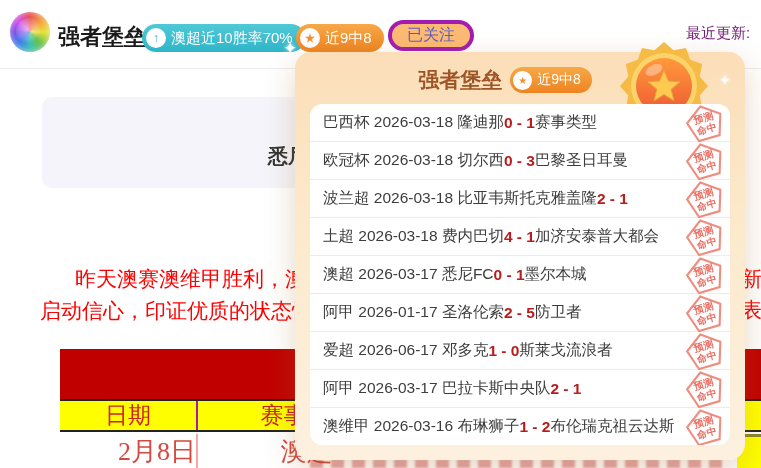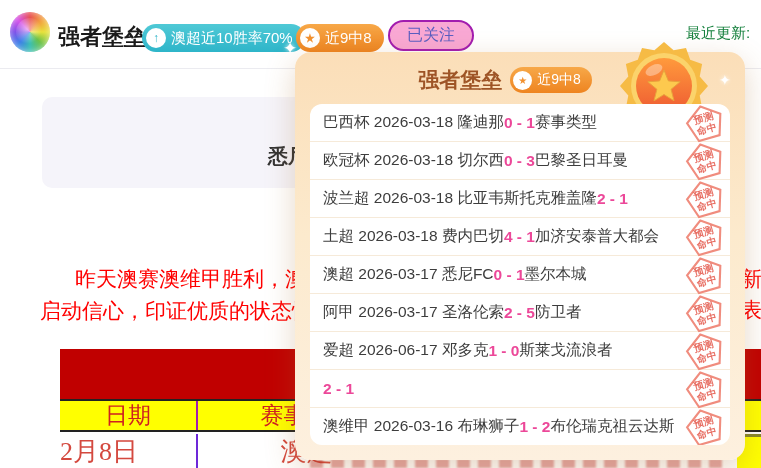--- a/index.html
+++ b/index.html
@@ -16,42 +16,42 @@
   .page-title { position:absolute; left:58px; top:22px; font-size:22px; font-weight:bold; color:#1a1a1a; }
   .badge { position:absolute; top:24px; height:28px; border-radius:14px; display:flex; align-items:center;
     color:#fff; font-size:15px; padding:0 12px 0 4px; white-space:nowrap; }
   .badge .bicon { width:20px; height:20px; border-radius:50%; background:#fff; display:flex;
     align-items:center; justify-content:center; font-size:12px; margin-right:5px; font-weight:bold; }
   .badge-teal { left:142px; background:linear-gradient(180deg,#4fc9d6,#2eb5c9); }
   .badge-teal .bicon { color:#2eb5c9; }
   .badge-orange { left:296px; background:linear-gradient(180deg,#f7a848,#ee8420); }
   .badge-orange .bicon { color:#f2912f; font-size:11px; }
   .follow-btn { position:absolute; left:388px; top:20px; width:86px; height:31px; border-radius:16px;
-    background:#f9a8d4; border:2px solid #a21caf; color:#5a5ec0; font-size:16px; cursor:pointer; }
-  .updated { position:absolute; left:686px; top:24px; font-size:15px; color:#15803d; white-space:nowrap; }
+    background:#fdba74; border:4px solid #a21caf; color:#5a5ec0; font-size:16px; cursor:pointer; }
+  .updated { position:absolute; left:686px; top:24px; font-size:15px; color:#701a75; white-space:nowrap; }
   .header-divider { position:absolute; left:0; top:68px; width:761px; height:1px; background:#ebebf0; }
 
   
   .info-box { position:absolute; left:42px; top:97px; width:640px; height:91px; background:#f5f4fa;
     border-radius:10px; z-index:1; }
   .info-box .frag { position:absolute; left:226px; top:46px; font-size:20px; font-weight:bold; color:#333; }
   .red-para { position:absolute; color:#ff0000; font-size:21px; z-index:1;
     font-family:"Liberation Serif", serif; white-space:nowrap; }
   .rp1 { left:75px; top:265px; } .rp1e { left:741px; top:265px; }
   .rp2 { left:40px; top:297px; } .rp2e { left:741px; top:296px; }
 
   .tbl-banner { position:absolute; left:60px; top:349px; width:701px; height:50px; background:#c00000; z-index:1; }
   .tbl-head { position:absolute; left:60px; top:399px; width:701px; height:33px; background:#ffff00;
     border-top:2px solid #222; border-bottom:2px solid #222; display:flex; z-index:1;
     font-family:"Liberation Serif", serif; color:#cf2020; font-size:23px; }
   .tbl-head .c1 { width:138px; text-align:center; border-right:2px solid #a21caf; line-height:29px; }
   .tbl-head .c2 { width:217px; text-align:center; line-height:29px; white-space:nowrap; overflow:hidden; }
   .tbl-row { position:absolute; left:60px; top:434px; width:701px; height:34px; display:flex; z-index:1;
     font-family:"Liberation Serif", serif; color:#d4493f; font-size:26px; background:#fff; }
-  .tbl-row .c1 { width:138px; text-align:left; border-right:2px solid #6d28d9; }
+  .tbl-row .c1 { width:138px; text-align:right; border-right:2px solid #fca5a5; }
   .tbl-row .c2 { width:217px; text-align:center; }
   .yellow-patch { position:absolute; left:737px; top:434px; width:24px; height:34px; background:#ffff00;
     border-top:3px solid #86862a; z-index:1; }
   .bottom-blur { position:absolute; left:310px; top:459px; width:420px; height:9px; z-index:1; opacity:.65;
     background:repeating-linear-gradient(90deg, rgba(190,30,30,.6) 0 13px, rgba(190,30,30,0) 13px 21px);
     filter:blur(1px); }
 
   
   .popup { position:absolute; left:295px; top:52px; width:450px; height:408px; border-radius:16px;
     background:linear-gradient(180deg,#fbdeb8 0%, #fceacd 45%, #fdf0df 100%);
@@ -67,21 +67,21 @@
   .sparkle { position:absolute; color:#fff; text-shadow:0 0 4px rgba(255,255,255,.9); z-index:11; }
   .sp1 { left:-12px; top:-14px; font-size:17px; }
   .sp2 { left:424px; top:20px; font-size:14px; }
   .sp3 { left:404px; top:66px; font-size:11px; }
 
   .match-list { position:absolute; left:15px; top:52px; width:420px; height:341px; background:#fff;
     border-radius:12px; display:flex; flex-direction:column; overflow:hidden; }
   .match-row { flex:1; display:flex; align-items:center; padding-left:13px; position:relative;
     font-size:15.5px; color:#3d3d3d; white-space:nowrap; border-bottom:1px solid #f6ead9; }
   .match-row:last-child { border-bottom:none; }
-  .match-row .score { color:#ec4899; font-weight:bold; }
+  .match-row .score { color:#b91c1c; font-weight:bold; }
   .stamp { position:absolute; right:4px; top:50%; transform:translateY(-50%) rotate(-16deg);
     width:42px; height:42px; opacity:.85; }
 </style>
 </head>
 <body>
 
 <div class="page-header">
   <div class="avatar"></div>
   <div class="page-title">强者堡垒</div>
   <div class="badge badge-teal">
@@ -194,21 +194,21 @@
         <span class="score">0 - 1</span>
         <span class="away">墨尔本城</span>
     <svg class="stamp" viewBox="0 0 44 44">
       <polygon points="22,4 40.1,17.1 33.2,38.4 10.8,38.4 3.9,17.1" fill="rgba(255,255,255,.08)" stroke="#ee7968" stroke-width="2.2"></polygon>
       <text class="stamp-line1" x="22" y="20" text-anchor="middle" font-size="10.5" font-weight="bold" fill="#e4574a">预测</text>
       <text class="stamp-line2" x="22" y="32" text-anchor="middle" font-size="10.5" font-weight="bold" fill="#e4574a">命中</text>
     </svg>
   </div>
 
   <div class="match-row">
-    <span class="pre">阿甲 2026-03-17 圣洛伦索</span>
+    <span class="pre">阿甲 2026-01-17 圣洛伦索</span>
         <span class="score">2 - 5</span>
         <span class="away">防卫者</span>
     <svg class="stamp" viewBox="0 0 44 44">
       <polygon points="22,4 40.1,17.1 33.2,38.4 10.8,38.4 3.9,17.1" fill="rgba(255,255,255,.08)" stroke="#ee7968" stroke-width="2.2"></polygon>
       <text class="stamp-line1" x="22" y="20" text-anchor="middle" font-size="10.5" font-weight="bold" fill="#e4574a">预测</text>
       <text class="stamp-line2" x="22" y="32" text-anchor="middle" font-size="10.5" font-weight="bold" fill="#e4574a">命中</text>
     </svg>
   </div>
 
   <div class="match-row">
@@ -216,20 +216,21 @@
         <span class="score">1 - 0</span>
         <span class="away">斯莱戈流浪者</span>
     <svg class="stamp" viewBox="0 0 44 44">
       <polygon points="22,4 40.1,17.1 33.2,38.4 10.8,38.4 3.9,17.1" fill="rgba(255,255,255,.08)" stroke="#ee7968" stroke-width="2.2"></polygon>
       <text class="stamp-line1" x="22" y="20" text-anchor="middle" font-size="10.5" font-weight="bold" fill="#e4574a">预测</text>
       <text class="stamp-line2" x="22" y="32" text-anchor="middle" font-size="10.5" font-weight="bold" fill="#e4574a">命中</text>
     </svg>
   </div>
 
   <div class="match-row">
+    <span class="pre">阿甲 2026-03-17 巴拉卡斯中央队</span>
         <span class="score">2 - 1</span>
     <svg class="stamp" viewBox="0 0 44 44">
       <polygon points="22,4 40.1,17.1 33.2,38.4 10.8,38.4 3.9,17.1" fill="rgba(255,255,255,.08)" stroke="#ee7968" stroke-width="2.2"></polygon>
       <text class="stamp-line1" x="22" y="20" text-anchor="middle" font-size="10.5" font-weight="bold" fill="#e4574a">预测</text>
       <text class="stamp-line2" x="22" y="32" text-anchor="middle" font-size="10.5" font-weight="bold" fill="#e4574a">命中</text>
     </svg>
   </div>
 
   <div class="match-row">
     <span class="pre">澳维甲 2026-03-16 布琳狮子</span>

